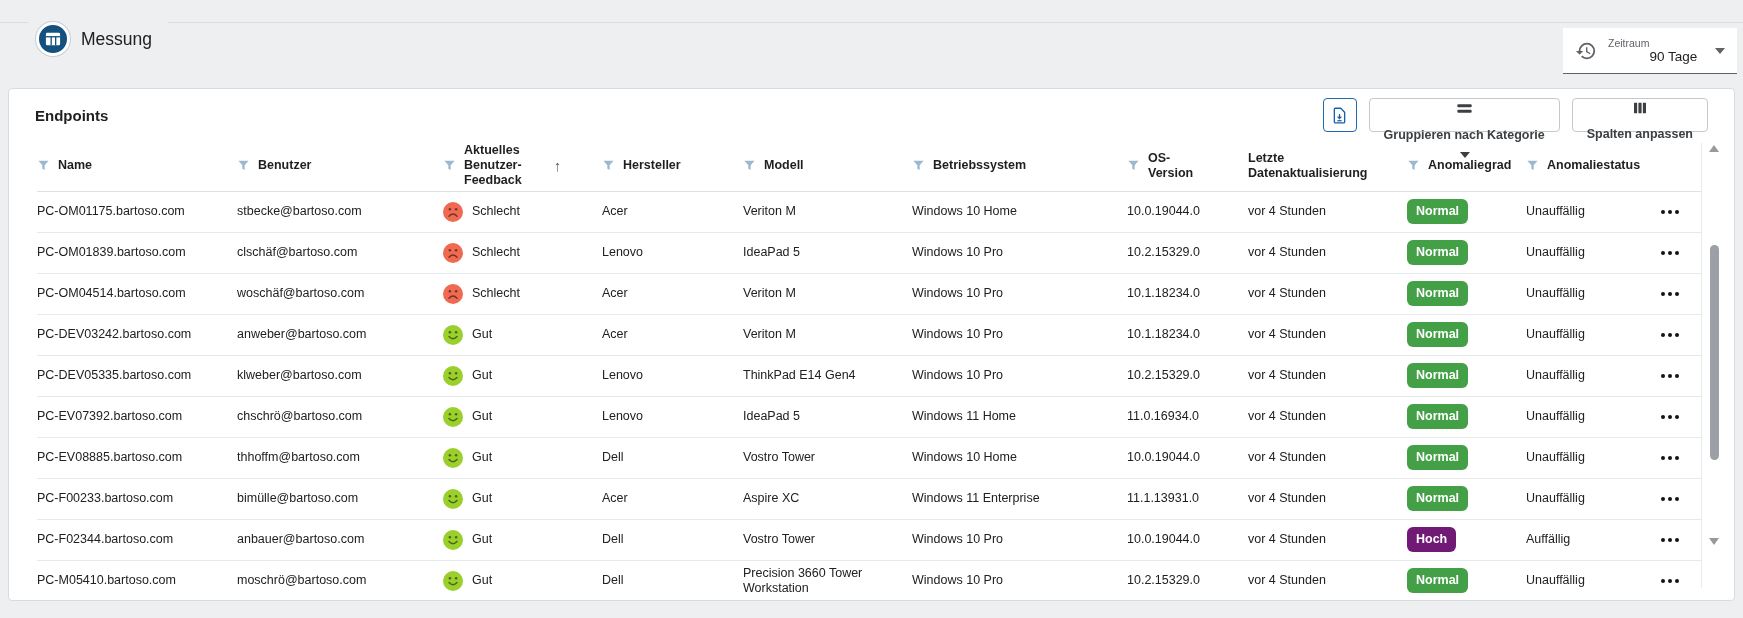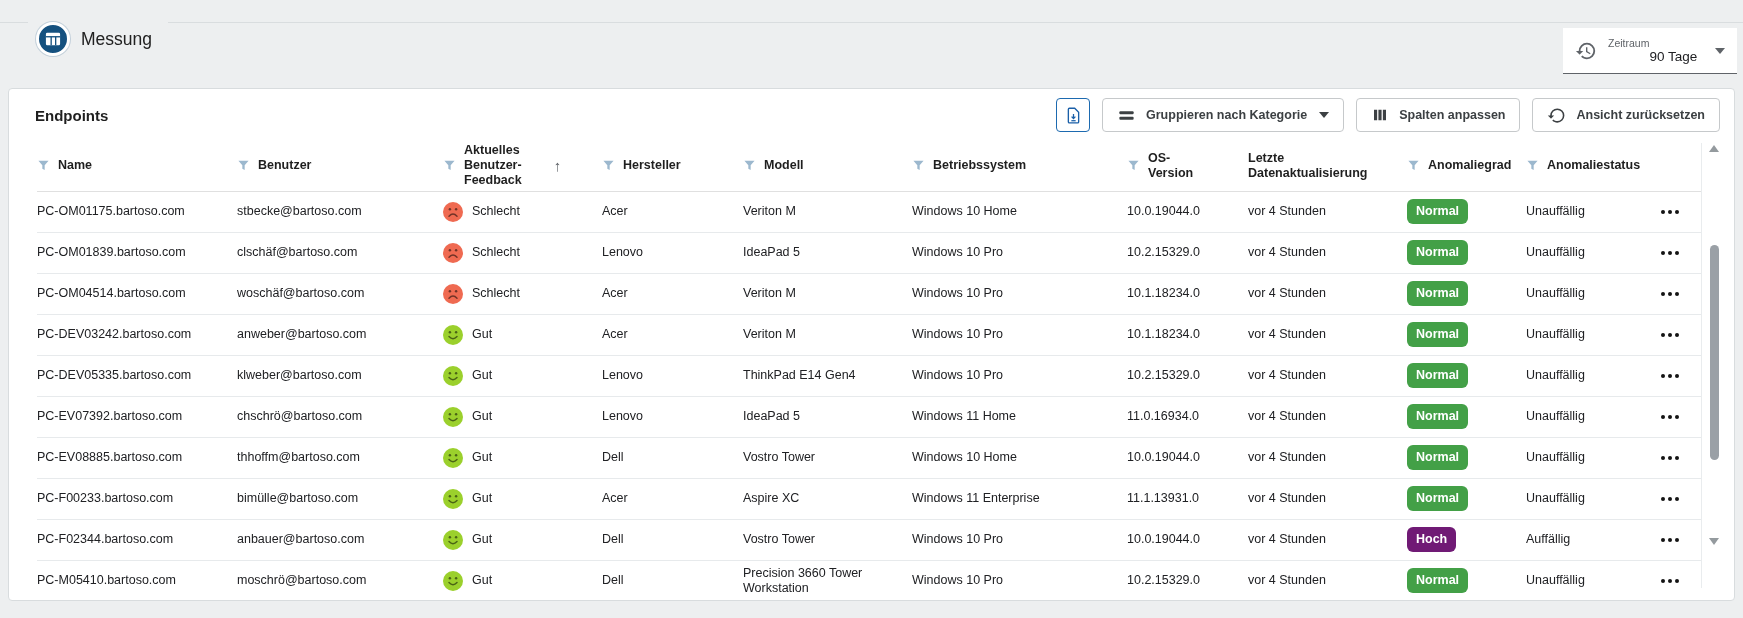--- a/index.html
+++ b/index.html
@@ -22,26 +22,26 @@
   .period-texts { display:flex; flex-direction:row; line-height:1.15; }
   .period-label { font-size:10.5px; color:#5f6368; }
   .period-value { font-size:13.5px; color:#202124; margin-top:12px; }
   .caret { width:0; height:0; border-left:5px solid transparent; border-right:5px solid transparent;
            border-top:6px solid #5f6368; margin-left:auto; }
   .caret.dark { border-top-color:#3c4043; margin-left:2px; }
   
   .panel { position:absolute; left:8px; top:88px; width:1727px; height:513px; background:#fff;
            border:1px solid #d8dcde; border-radius:4px; }
   .panel-head { display:flex; align-items:center; justify-content:space-between;
-                padding:9px 14px 0 26px; height:43px; }
+                padding:9px 26px 0 26px; height:43px; }
   .panel-title { font-size:15px; font-weight:bold; color:#1f1f1f; }
   .toolbar { display:flex; align-items:center; gap:12px; }
   .tbtn { display:flex; align-items:center; gap:10px; height:34px; padding:0 14px;
           background:#fff; border:1px solid #c6c9cb; border-radius:4px;
-          font-family:"Liberation Sans",sans-serif; font-size:12.5px; font-weight:bold; color:#3c4043; cursor:pointer; }
+          font-family:"Liberation Sans",sans-serif; font-size:12.5px; font-weight:bold; color:#3c4043; cursor:pointer;flex-direction:column; }
   .tbtn-export { width:34px; padding:0; justify-content:center; border:1px solid #1d6ab0; }
   
   table.grid { margin:9px 0 0 28px; width:1664px; border-collapse:collapse; table-layout:fixed; }
   .grid th { height:50px; vertical-align:middle; text-align:left; border-bottom:1px solid #e0e0e0;
              font-size:12.5px; font-weight:bold; color:#1f1f1f; padding:0 8px 0 0; }
   .th-inner { display:flex; align-items:center; gap:8px; }
   .th-label { white-space:pre-line; line-height:15px; }
   .sort-arrow { color:#5f6368; font-size:15px; font-weight:normal; margin-left:24px; }
   .grid td { height:41px; font-size:12.5px; color:#202124; padding:0 10px 0 0;
              vertical-align:middle; line-height:15px; }
@@ -118,28 +118,20 @@
           <button class="tbtn">
             <span>
               <svg width="18" height="18" viewBox="0 0 24 24" fill="#3c4043">
                 <rect x="4" y="5" width="4.2" height="14"></rect>
                 <rect x="9.9" y="5" width="4.2" height="14"></rect>
                 <rect x="15.8" y="5" width="4.2" height="14"></rect>
               </svg>
             </span>
             <span>Spalten anpassen</span>
           </button>
-          <button class="tbtn">
-            <span>
-              <svg width="19" height="19" viewBox="0 0 24 24" fill="#3c4043">
-                <path d="M13,3A9,9 0 0,0 4,12H1L4.89,15.89L4.96,16.03L9,12H6A7,7 0 0,1 13,5A7,7 0 0,1 20,12A7,7 0 0,1 13,19C11.07,19 9.32,18.21 8.06,16.94L6.64,18.36C8.27,20 10.5,21 13,21A9,9 0 0,0 22,12A9,9 0 0,0 13,3Z"></path>
-              </svg>
-            </span>
-            <span>Ansicht zurücksetzen</span>
-          </button>
         </span>
     </div>
   </div>
 
   <table class="grid">
     <colgroup id="grid-cols">
         <col style="width: 200px;">
         <col style="width: 206px;">
         <col style="width: 159px;">
         <col style="width: 141px;">

